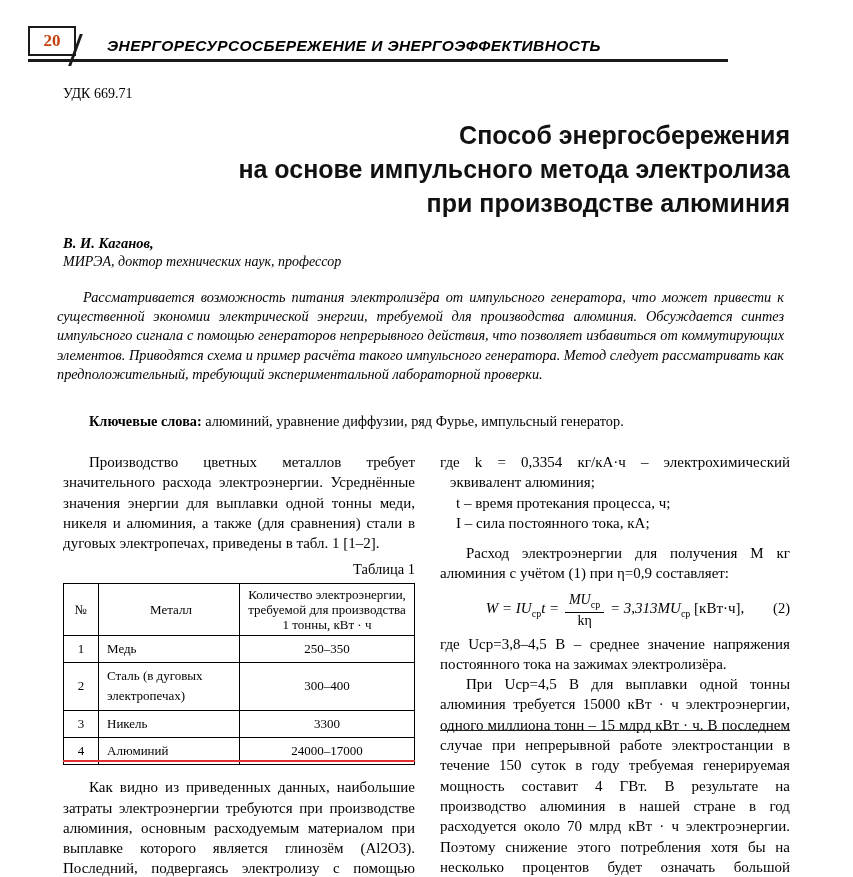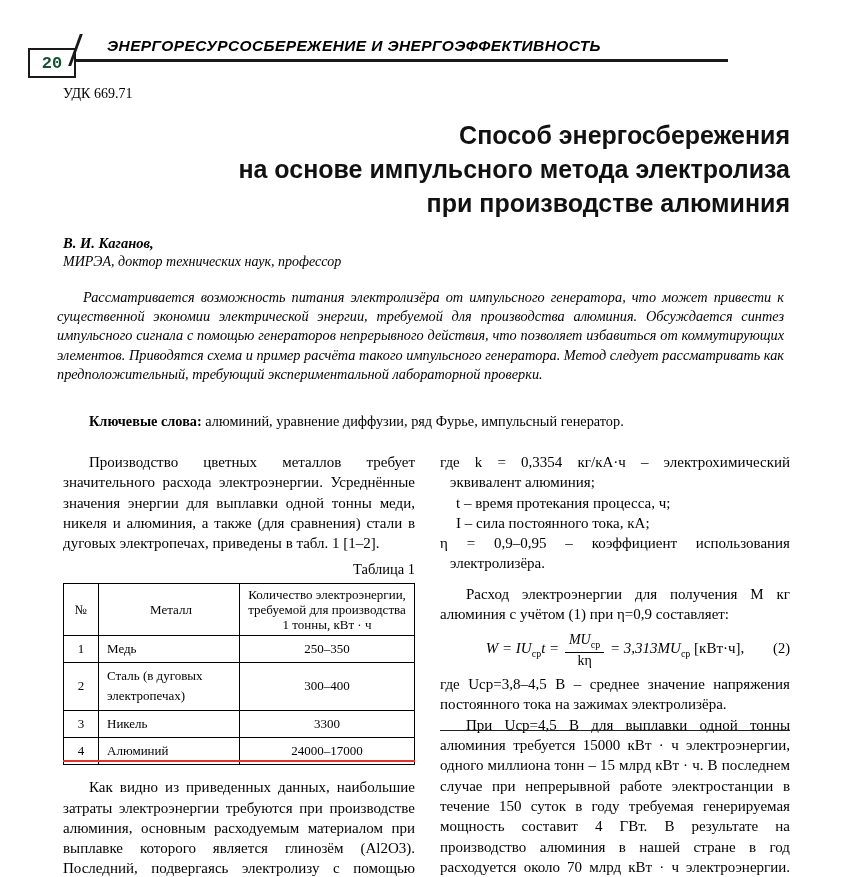--- a/index.html
+++ b/index.html
@@ -14,25 +14,25 @@
   .page{position:relative;width:853px;height:877px;}
 
   
   .header{
     position:absolute;left:0;top:18px;width:853px;height:44px;
   }
   .header .rule{
     position:absolute;left:28px;top:41px;width:700px;height:3px;background:#1a1a1a;
   }
   .header .pagebox{
-    position:absolute;left:28px;top:30px;width:44px;height:26px;
+    position:absolute;left:28px;top:8px;width:44px;height:26px;
     border:2px solid #1a1a1a;background:#fff;
     display:flex;align-items:center;justify-content:center;
-    font-family:Liberation Mono, monospace;
-    font-size:17px;font-weight:bold;color:#14532d;
+    font-family:Liberation Serif, serif;
+    font-size:17px;font-weight:bold;color:#c2410c;
   }
   .header .slash{
     position:absolute;left:74px;top:16px;width:3px;height:32px;background:#1a1a1a;
     transform:skewX(-20deg);
   }
   .header .title{
     position:absolute;left:107px;top:19px;
     font-family:"Liberation Sans", sans-serif;
     font-style:italic;font-weight:bold;
     font-size:15.5px;letter-spacing:.4px;color:#000000;
@@ -220,21 +220,20 @@
     <p class="p" style="margin-top:12px;">Как видно из приведенных данных, наибольшие затраты электроэнергии требуются при производстве алюминия, основным расходуемым материалом при выплавке которого является глинозём (Al2O3). Последний, подвергаясь электролизу с помощью мощного источника постоянного тока, разлагается на</p>
   </div>
 
   <div class="red-underline"></div>
 
   <div class="col right">
     <div class="deflist">
       <div>где k = 0,3354 кг/кА·ч – электрохимический эквивалент алюминия;</div>
       <div style="text-align:left;padding-left:26px;">t – время протекания процесса, ч;</div>
       <div style="text-align:left;padding-left:26px;">I – сила постоянного тока, кА;</div>
-      <div>η = 0,9–0,95 – коэффициент использования электролизёра.</div>
     </div>
 
     <p class="p" style="margin-top:10px;">Расход электроэнергии для получения M кг алюминия с учётом (1) при η=0,9 составляет:</p>
 
     <div class="formula">
       <i class="v">W = IU</i><sub>ср</sub><i class="v">t =</i>
       <span class="frac">
         <span class="num"><i>MU</i><sub>ср</sub></span>
         <span class="den">kη</span>
       </span>

